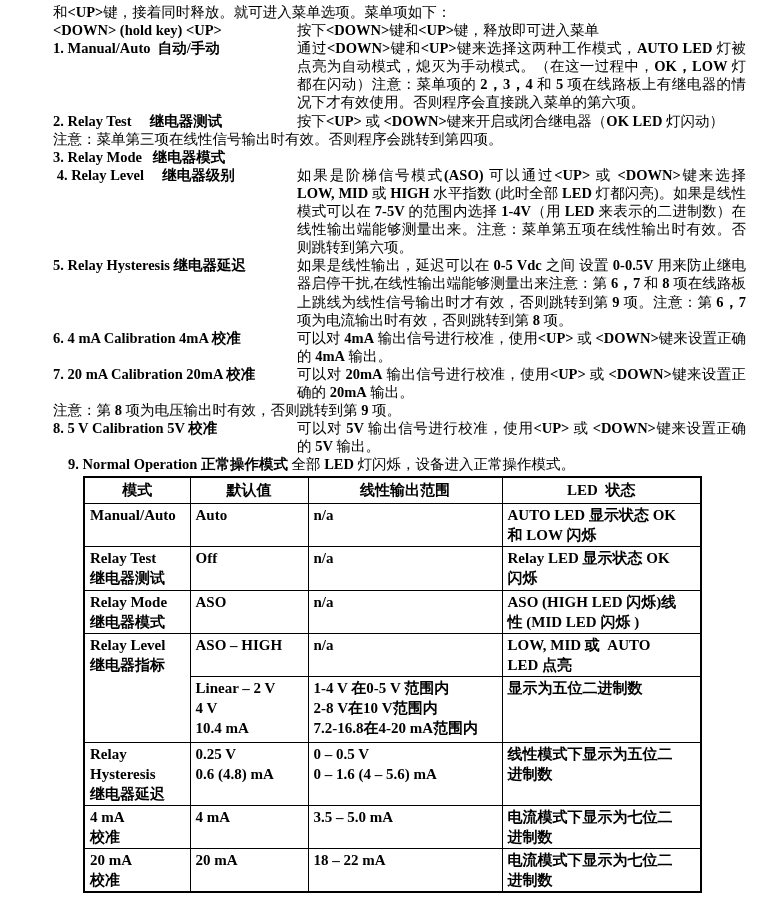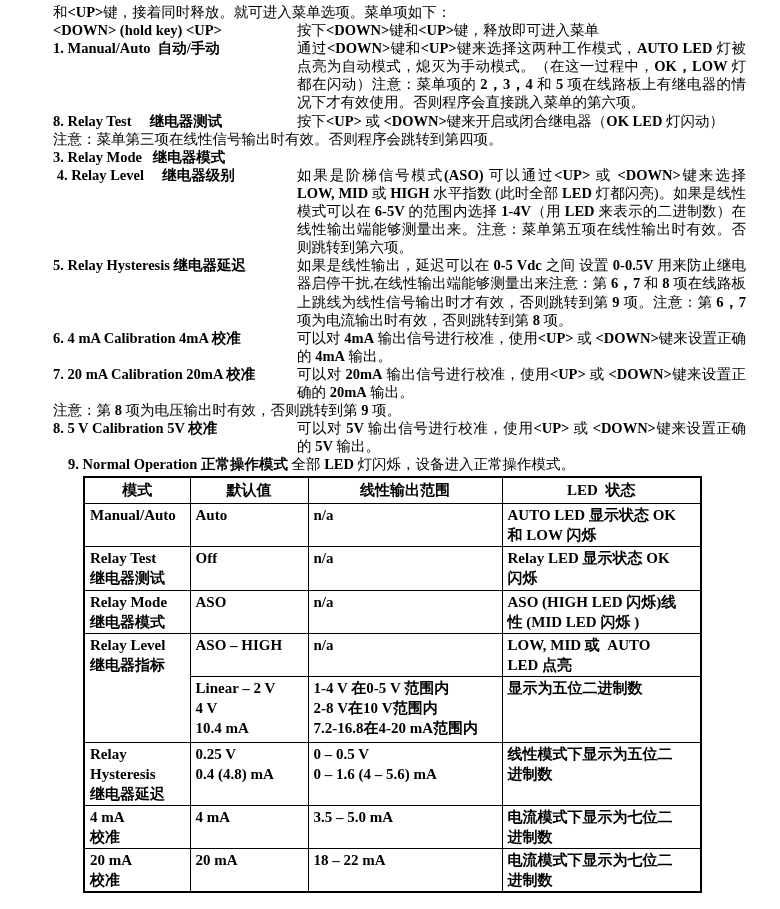--- a/index.html
+++ b/index.html
@@ -61,33 +61,33 @@
     <div class="label">&lt;DOWN&gt; (hold key) &lt;UP&gt;</div>
     <div class="desc">按下<b>&lt;DOWN&gt;</b>键和<b>&lt;UP&gt;</b>键，释放即可进入菜单</div>
   </div>
 
   <div class="item">
     <div class="label">1. Manual/Auto  自动/手动</div>
     <div class="desc">通过<b>&lt;DOWN&gt;</b>键和<b>&lt;UP&gt;</b>键来选择这两种工作模式，<b>AUTO LED</b> 灯被点亮为自动模式，熄灭为手动模式。（在这一过程中，<b>OK，LOW</b> 灯都在闪动）注意：菜单项的 <b>2，3，4</b> 和 <b>5</b> 项在线路板上有继电器的情况下才有效使用。否则程序会直接跳入菜单的第六项。</div>
   </div>
 
   <div class="item">
-    <div class="label">8. Relay Test     继电器测试</div>
+    <div class="label">2. Relay Test     继电器测试</div>
     <div class="desc">按下<b>&lt;UP&gt;</b> 或 <b>&lt;DOWN&gt;</b>键来开启或闭合继电器（<b>OK LED</b> 灯闪动）</div>
   </div>
 
   <p class="para">注意：菜单第三项在线性信号输出时有效。否则程序会跳转到第四项。</p>
 
   <div class="item">
     <div class="label">3. Relay Mode   继电器模式</div>
   </div>
 
   <div class="item">
     <div class="label"> 4. Relay Level     继电器级别</div>
-    <div class="desc">如果是阶梯信号模式<b>(ASO)</b> 可以通过<b>&lt;UP&gt;</b> 或 <b>&lt;DOWN&gt;</b>键来选择 <b>LOW, MID</b> 或 <b>HIGH</b> 水平指数 (此时全部 <b>LED</b> 灯都闪亮)。如果是线性模式可以在 <b>6-5V</b> 的范围内选择 <b>1-4V</b>（用 <b>LED</b> 来表示的二进制数）在线性输出端能够测量出来。注意：菜单第五项在线性输出时有效。否则跳转到第六项。</div>
+    <div class="desc">如果是阶梯信号模式<b>(ASO)</b> 可以通过<b>&lt;UP&gt;</b> 或 <b>&lt;DOWN&gt;</b>键来选择 <b>LOW, MID</b> 或 <b>HIGH</b> 水平指数 (此时全部 <b>LED</b> 灯都闪亮)。如果是线性模式可以在 <b>7-5V</b> 的范围内选择 <b>1-4V</b>（用 <b>LED</b> 来表示的二进制数）在线性输出端能够测量出来。注意：菜单第五项在线性输出时有效。否则跳转到第六项。</div>
   </div>
 
   <div class="item">
     <div class="label">5. Relay Hysteresis 继电器延迟</div>
     <div class="desc">如果是线性输出，延迟可以在 <b>0-5 Vdc</b> 之间 设置 <b>0-0.5V</b> 用来防止继电器启停干扰,在线性输出端能够测量出来注意：第 <b>6，7</b> 和 <b>8</b> 项在线路板上跳线为线性信号输出时才有效，否则跳转到第 <b>9</b> 项。注意：第 <b>6，7</b> 项为电流输出时有效，否则跳转到第 <b>8</b> 项。</div>
   </div>
 
   <div class="item">
     <div class="label">6. 4 mA Calibration 4mA 校准</div>
     <div class="desc">可以对 <b>4mA</b> 输出信号进行校准，使用<b>&lt;UP&gt;</b> 或 <b>&lt;DOWN&gt;</b>键来设置正确的 <b>4mA</b> 输出。</div>
@@ -158,21 +158,21 @@
 10.4 mA</td>
         <td>1-4 V 在0-5 V 范围内
 2-8 V在10 V范围内
 7.2-16.8在4-20 mA范围内</td>
         <td>显示为五位二进制数</td>
       </tr>
       <tr class="h42">
         <td class="small-cell">Relay Hysteresis
 继电器延迟</td>
         <td>0.25 V
-0.4 (4.8) mA</td>
+0.6 (4.8) mA</td>
         <td>0 – 0.5 V
 0 – 1.6 (4 – 5.6) mA</td>
         <td>线性模式下显示为五位二
 进制数</td>
       </tr>
       <tr class="h41">
         <td>4 mA
 校准</td>
         <td>4 mA</td>
         <td>3.5 – 5.0 mA</td>

